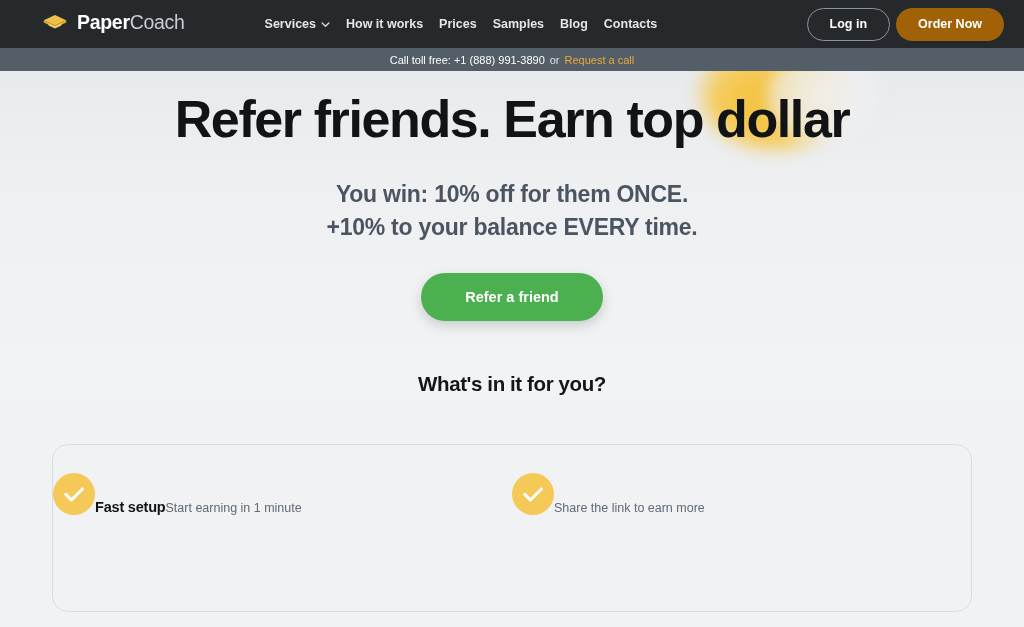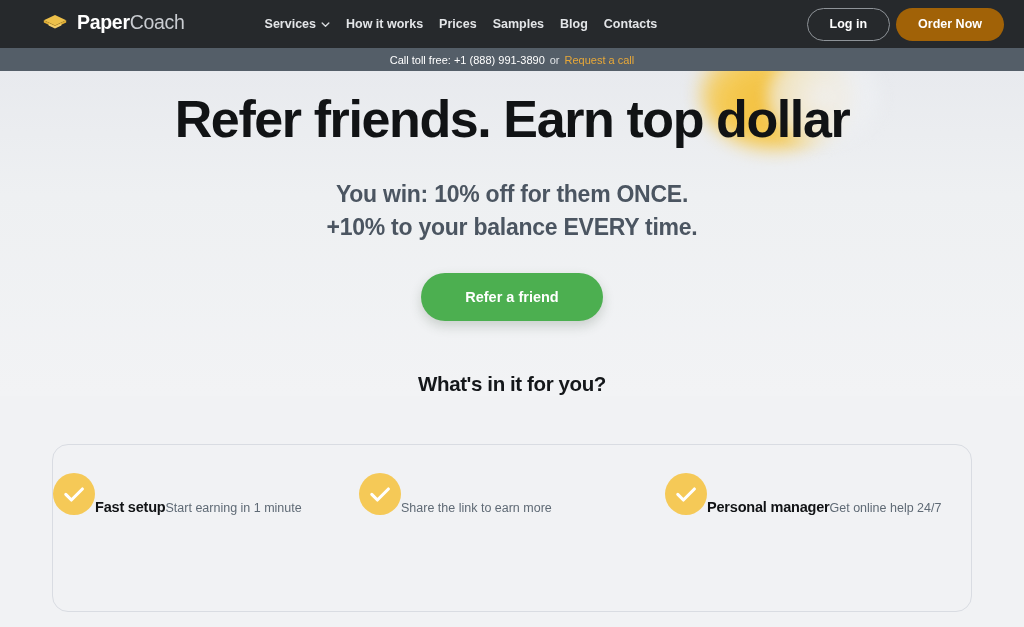--- a/index.html
+++ b/index.html
@@ -364,26 +364,16 @@
     <div class="benefit">
       <span>
         <svg class="benefit-icon" viewBox="0 0 42 42" aria-hidden="true">
           <circle cx="21" cy="21" r="21" fill="#f5c957"></circle>
           <path d="M12.8 21.4 L18.4 27 L29.4 16" fill="none" stroke="#ffffff" stroke-width="3.1" stroke-linecap="round" stroke-linejoin="round"></path>
         </svg>
       </span>
       <div class="benefit-desc">Share the link to earn more</div>
     </div>
 
-    <div class="benefit">
-      <span>
-        <svg class="benefit-icon" viewBox="0 0 42 42" aria-hidden="true">
-          <circle cx="21" cy="21" r="21" fill="#f5c957"></circle>
-          <path d="M12.8 21.4 L18.4 27 L29.4 16" fill="none" stroke="#ffffff" stroke-width="3.1" stroke-linecap="round" stroke-linejoin="round"></path>
-        </svg>
-      </span>
-      <div class="benefit-title">Personal manager</div>
-      <div class="benefit-desc">Get online help 24/7</div>
-    </div>
 
   </div>
 
 </div>
 
 </body></html>

